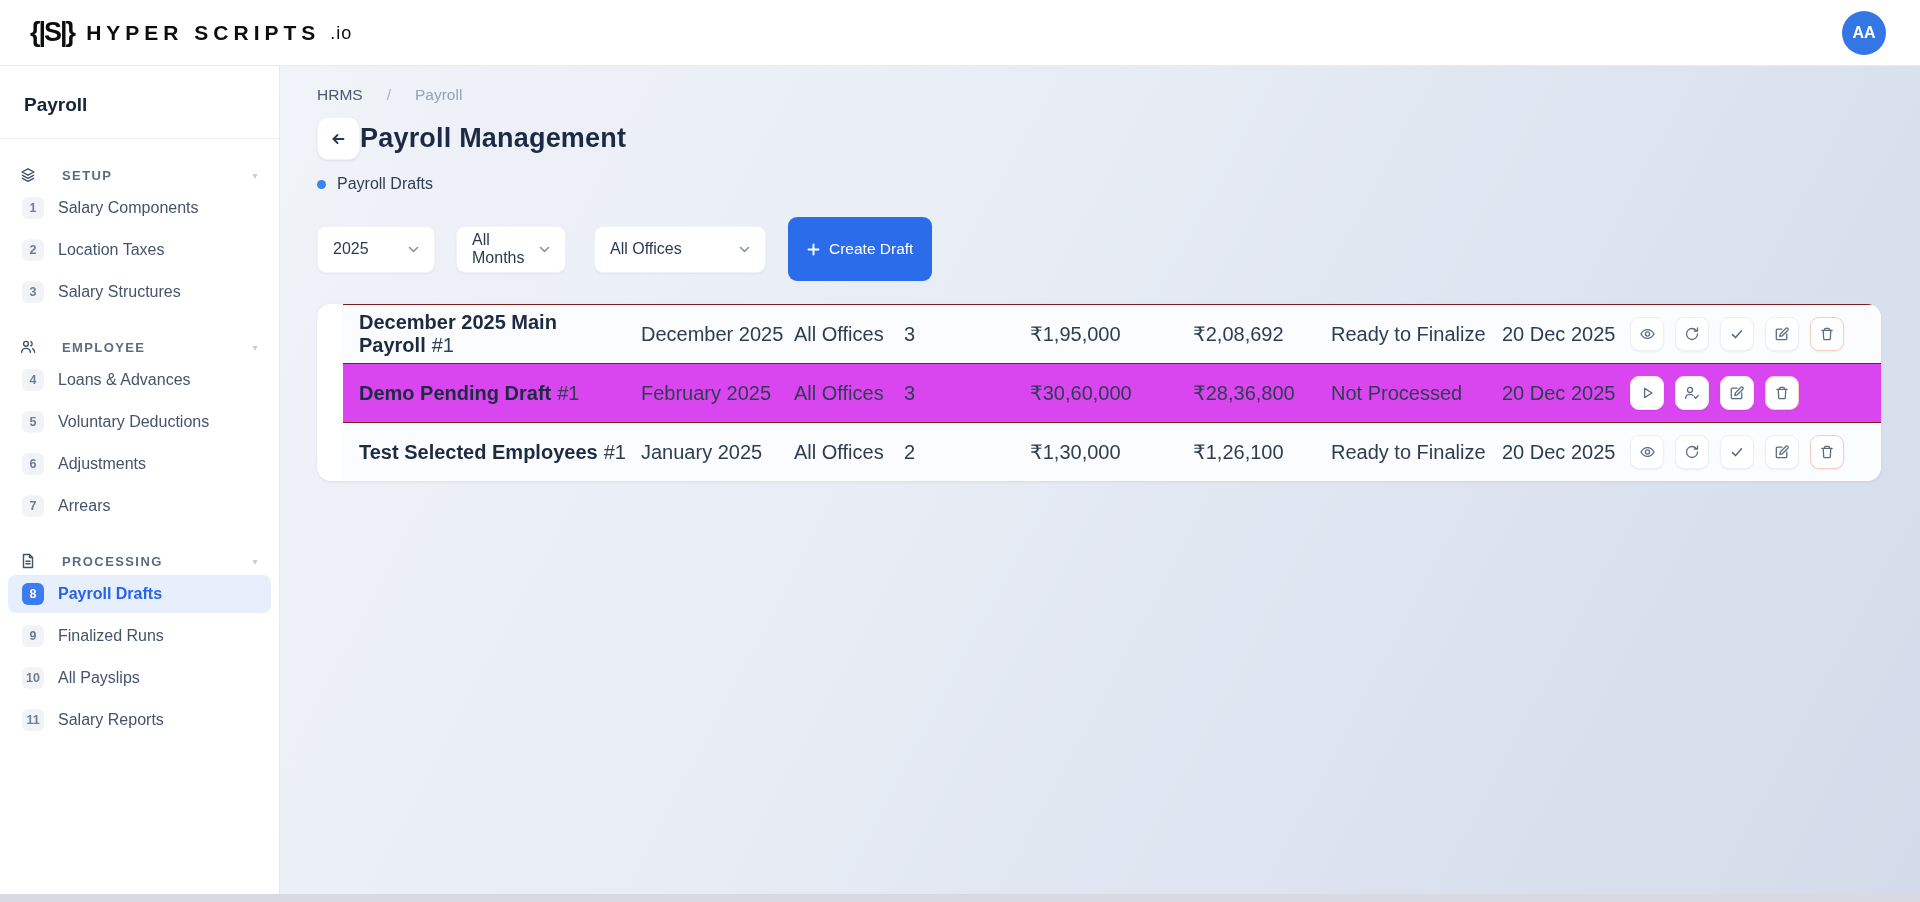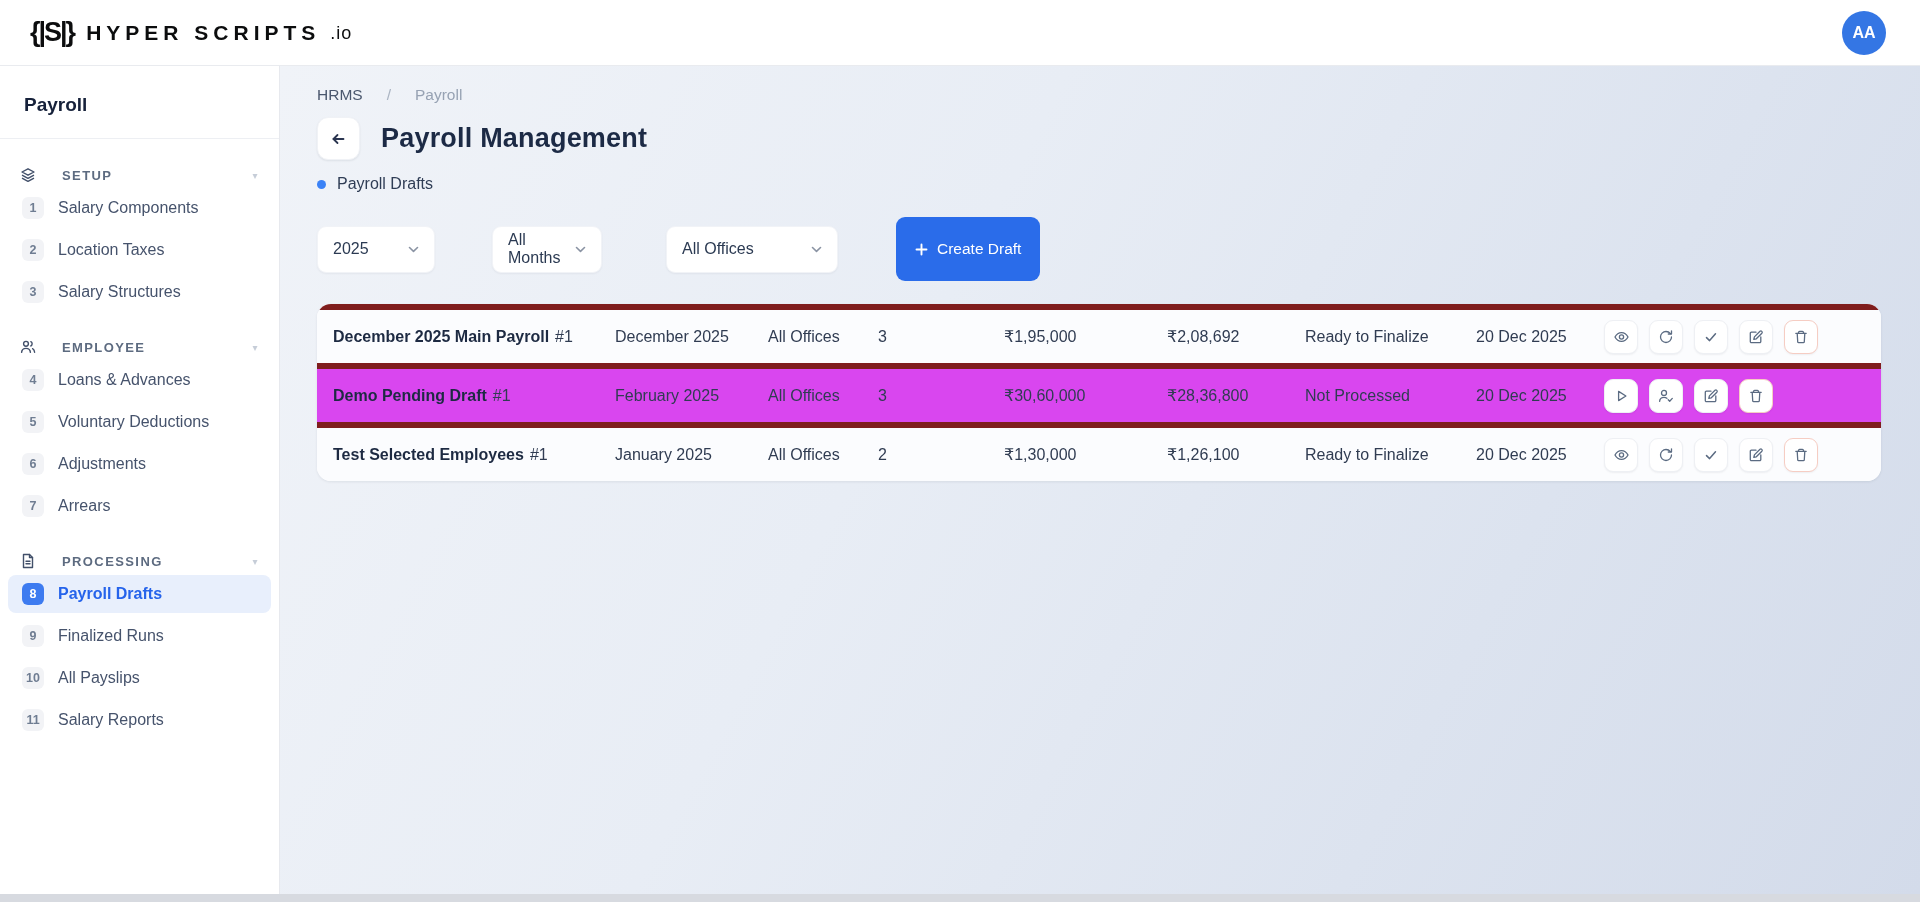--- a/index.html
+++ b/index.html
@@ -35,49 +35,49 @@
   .nav-item.active .num-badge { background:#3d7bf0; color:#fff; }
   .nav-item.active .nav-label { color:#2563eb; font-weight:700; }
 
   
   .main { flex:1; padding:20px 38px 0 37px;
           background:linear-gradient(118deg,#f0f3f8 0%,#e8edf5 38%,#dce3ef 72%,#d3dbea 100%); }
   .breadcrumb { display:flex; align-items:center; gap:24px; font-size:15.5px; }
   .crumb-root { color:#4a576d; font-weight:500; cursor:pointer; }
   .crumb-sep { color:#aab4c2; }
   .crumb-current { color:#97a2b3; }
-  .title-row { margin-top:13px; display:flex; align-items:center; gap:21px; }
+  .title-row { margin-top:13px; display:flex; align-items:center; }
   .back-btn { width:43px; height:43px; border-radius:11px; background:#fff; border:1px solid #f0f2f6;
               box-shadow:0 1px 2px rgba(16,24,40,.08); display:flex; align-items:center; justify-content:center;
               color:#2a3550; cursor:pointer; }
   .page-title { font-size:27px; font-weight:700; color:#1c2a45; letter-spacing:.2px; }
   .subtitle-row { margin-top:15px; display:flex; align-items:center; gap:11px; }
   .blue-dot { width:9px; height:9px; border-radius:50%; background:#3b82f6; }
   .subtitle { font-size:16px; font-weight:500; color:#2f3d55; }
 
   
-  .filters { margin-top:24px; display:flex; align-items:center;gap:36px; }
+  .filters { margin-top:24px; display:flex; align-items:center; }
   .select-box { height:47px; background:#fff; border-radius:9px; border:1px solid #f1f3f7;
                 box-shadow:0 1px 2px rgba(16,24,40,.05); display:flex; align-items:center;
                 justify-content:space-between; padding:0 15px; font-size:16px; color:#2b3a52; cursor:pointer; }
   .sel-year { width:118px; margin-right:21px; }
   .sel-month { width:110px; margin-right:28px; }
   .sel-office { width:172px; margin-right:22px; }
   .chev { color:#8a93a3; flex:none; margin-left:10px; }
   .create-btn { height:64px; padding:0 19px; border:none; border-radius:9px; background:#2a6cea; color:#fff;
                 font-size:15.5px; font-weight:500; font-family:inherit; display:flex; align-items:center; gap:9px; cursor:pointer; }
 
   
   .card { margin-top:23px; width:1564px; background:#fff; border-radius:14px; overflow:hidden;
           box-shadow:0 1px 3px rgba(16,24,40,.08); }
   .grid-row { display:grid; grid-template-columns:282px 153px 110px 126px 163px 138px 171px 128px 1fr;
               align-items:center; padding-left:16px; }
   .thead { background:#edeff3; height:43px; }
   .th { font-size:13.5px; font-weight:700; color:#5c6b82; letter-spacing:.6px; }
-  .trow { height:59px; border-top:6px solid #7f1d1d; background:#fbfcfe; font-size:16px; color:#303c52; }
+  .trow { height:59px; border-top:1px solid #7f1d1d; background:#fbfcfe; font-size:20px; color:#303c52;margin-left:26px; }
   .trow.alt { background:#d946ef; }
   .draft-name { font-weight:700; color:#1d2a42; }
   .tag { font-weight:400; color:#303c52; margin-left:6px; }
   .actions { display:flex; gap:11px; }
   .act { width:34px; height:34px; border-radius:9px; background:#fff; border:1px solid #eef0f4;
          box-shadow:0 1px 2px rgba(16,24,40,.06); display:flex; align-items:center; justify-content:center;
          color:#5b6b82; cursor:pointer; padding:0; }
   .act.danger { border-color:#f6cdc3; }
   svg { display:block; }
 

